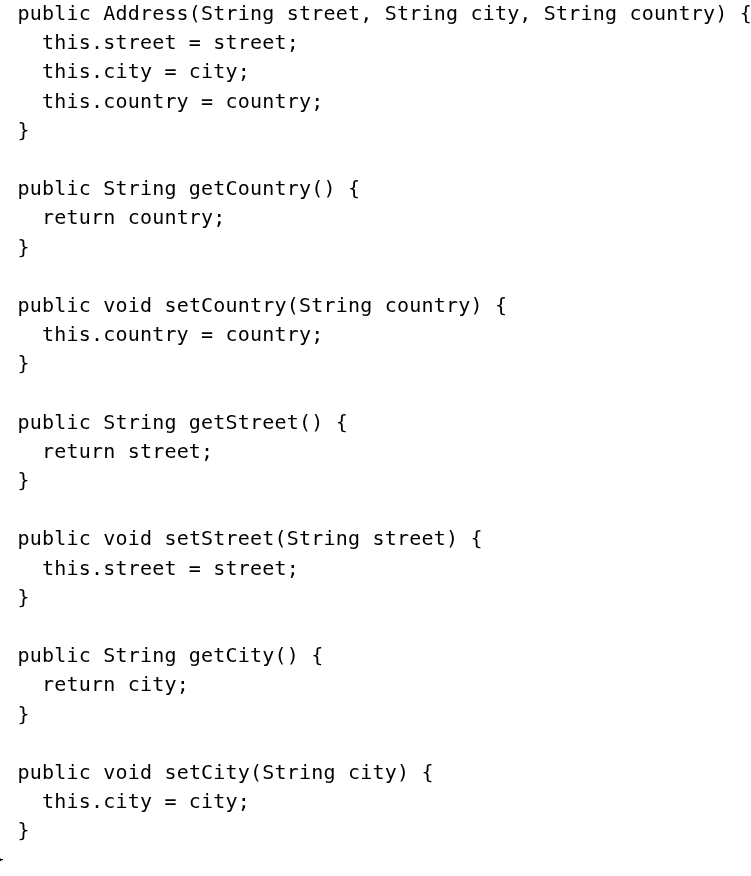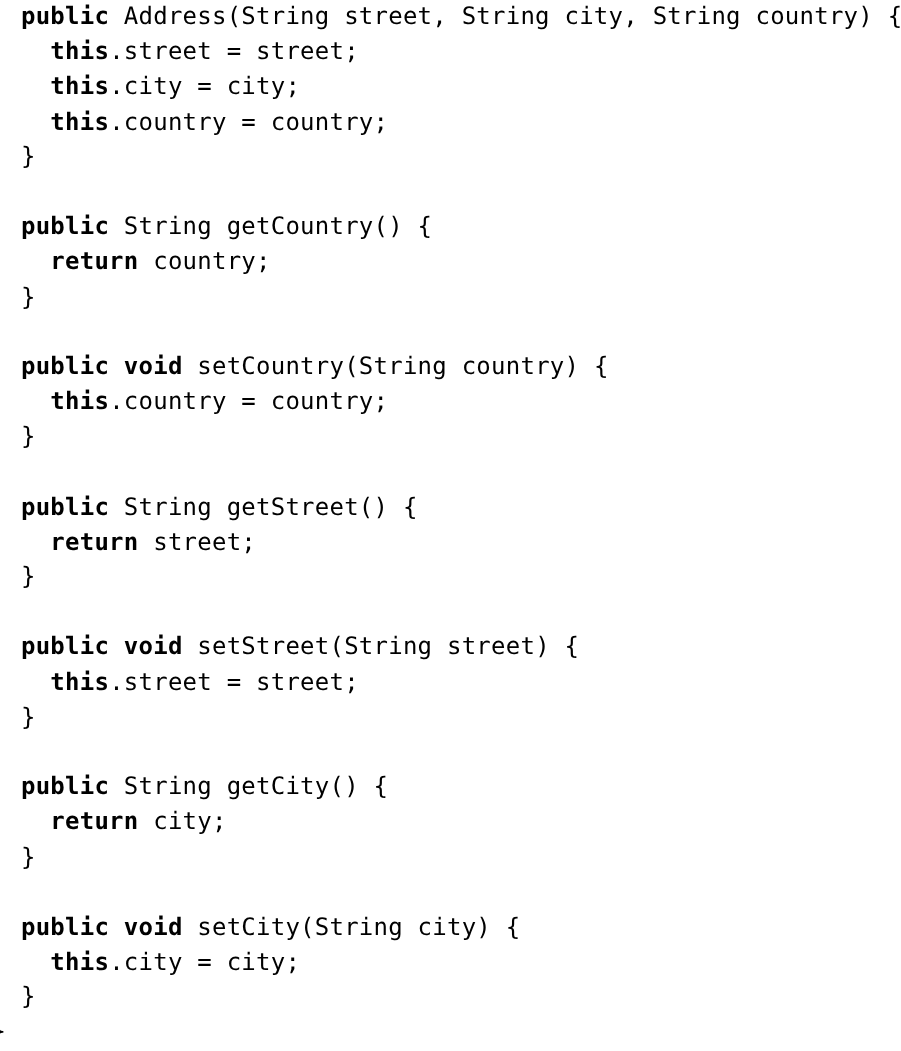--- a/index.html
+++ b/index.html
@@ -23,21 +23,21 @@
     font-size: 20px;
     line-height: 29.2px;
     letter-spacing: 0.2px;
     color: #000000;
   }
   .code-line {
     height: 29.2px;
     white-space: pre;
   }
   .kw {
-    font-weight: bold;
+    font-weight: normal;
   }
 </style>
 </head>
 <body>
 
 <div class="code-wrap">
   <pre class="code"><div class="code-line"><span>  </span><span class="kw">public</span><span> Address(String street, String city, String country) {</span></div><div class="code-line"><span>    </span><span class="kw">this</span><span>.street = street;</span></div><div class="code-line"><span>    </span><span class="kw">this</span><span>.city = city;</span></div><div class="code-line"><span>    </span><span class="kw">this</span><span>.country = country;</span></div><div class="code-line"><span>  }</span></div><div class="code-line"> </div><div class="code-line"><span>  </span><span class="kw">public</span><span> String getCountry() {</span></div><div class="code-line"><span>    </span><span class="kw">return</span><span> country;</span></div><div class="code-line"><span>  }</span></div><div class="code-line"> </div><div class="code-line"><span>  </span><span class="kw">public</span><span> </span><span class="kw">void</span><span> setCountry(String country) {</span></div><div class="code-line"><span>    </span><span class="kw">this</span><span>.country = country;</span></div><div class="code-line"><span>  }</span></div><div class="code-line"> </div><div class="code-line"><span>  </span><span class="kw">public</span><span> String getStreet() {</span></div><div class="code-line"><span>    </span><span class="kw">return</span><span> street;</span></div><div class="code-line"><span>  }</span></div><div class="code-line"> </div><div class="code-line"><span>  </span><span class="kw">public</span><span> </span><span class="kw">void</span><span> setStreet(String street) {</span></div><div class="code-line"><span>    </span><span class="kw">this</span><span>.street = street;</span></div><div class="code-line"><span>  }</span></div><div class="code-line"> </div><div class="code-line"><span>  </span><span class="kw">public</span><span> String getCity() {</span></div><div class="code-line"><span>    </span><span class="kw">return</span><span> city;</span></div><div class="code-line"><span>  }</span></div><div class="code-line"> </div><div class="code-line"><span>  </span><span class="kw">public</span><span> </span><span class="kw">void</span><span> setCity(String city) {</span></div><div class="code-line"><span>    </span><span class="kw">this</span><span>.city = city;</span></div><div class="code-line"><span>  }</span></div><div class="code-line"><span>}</span></div></pre>
 </div>
 
 </body></html>

